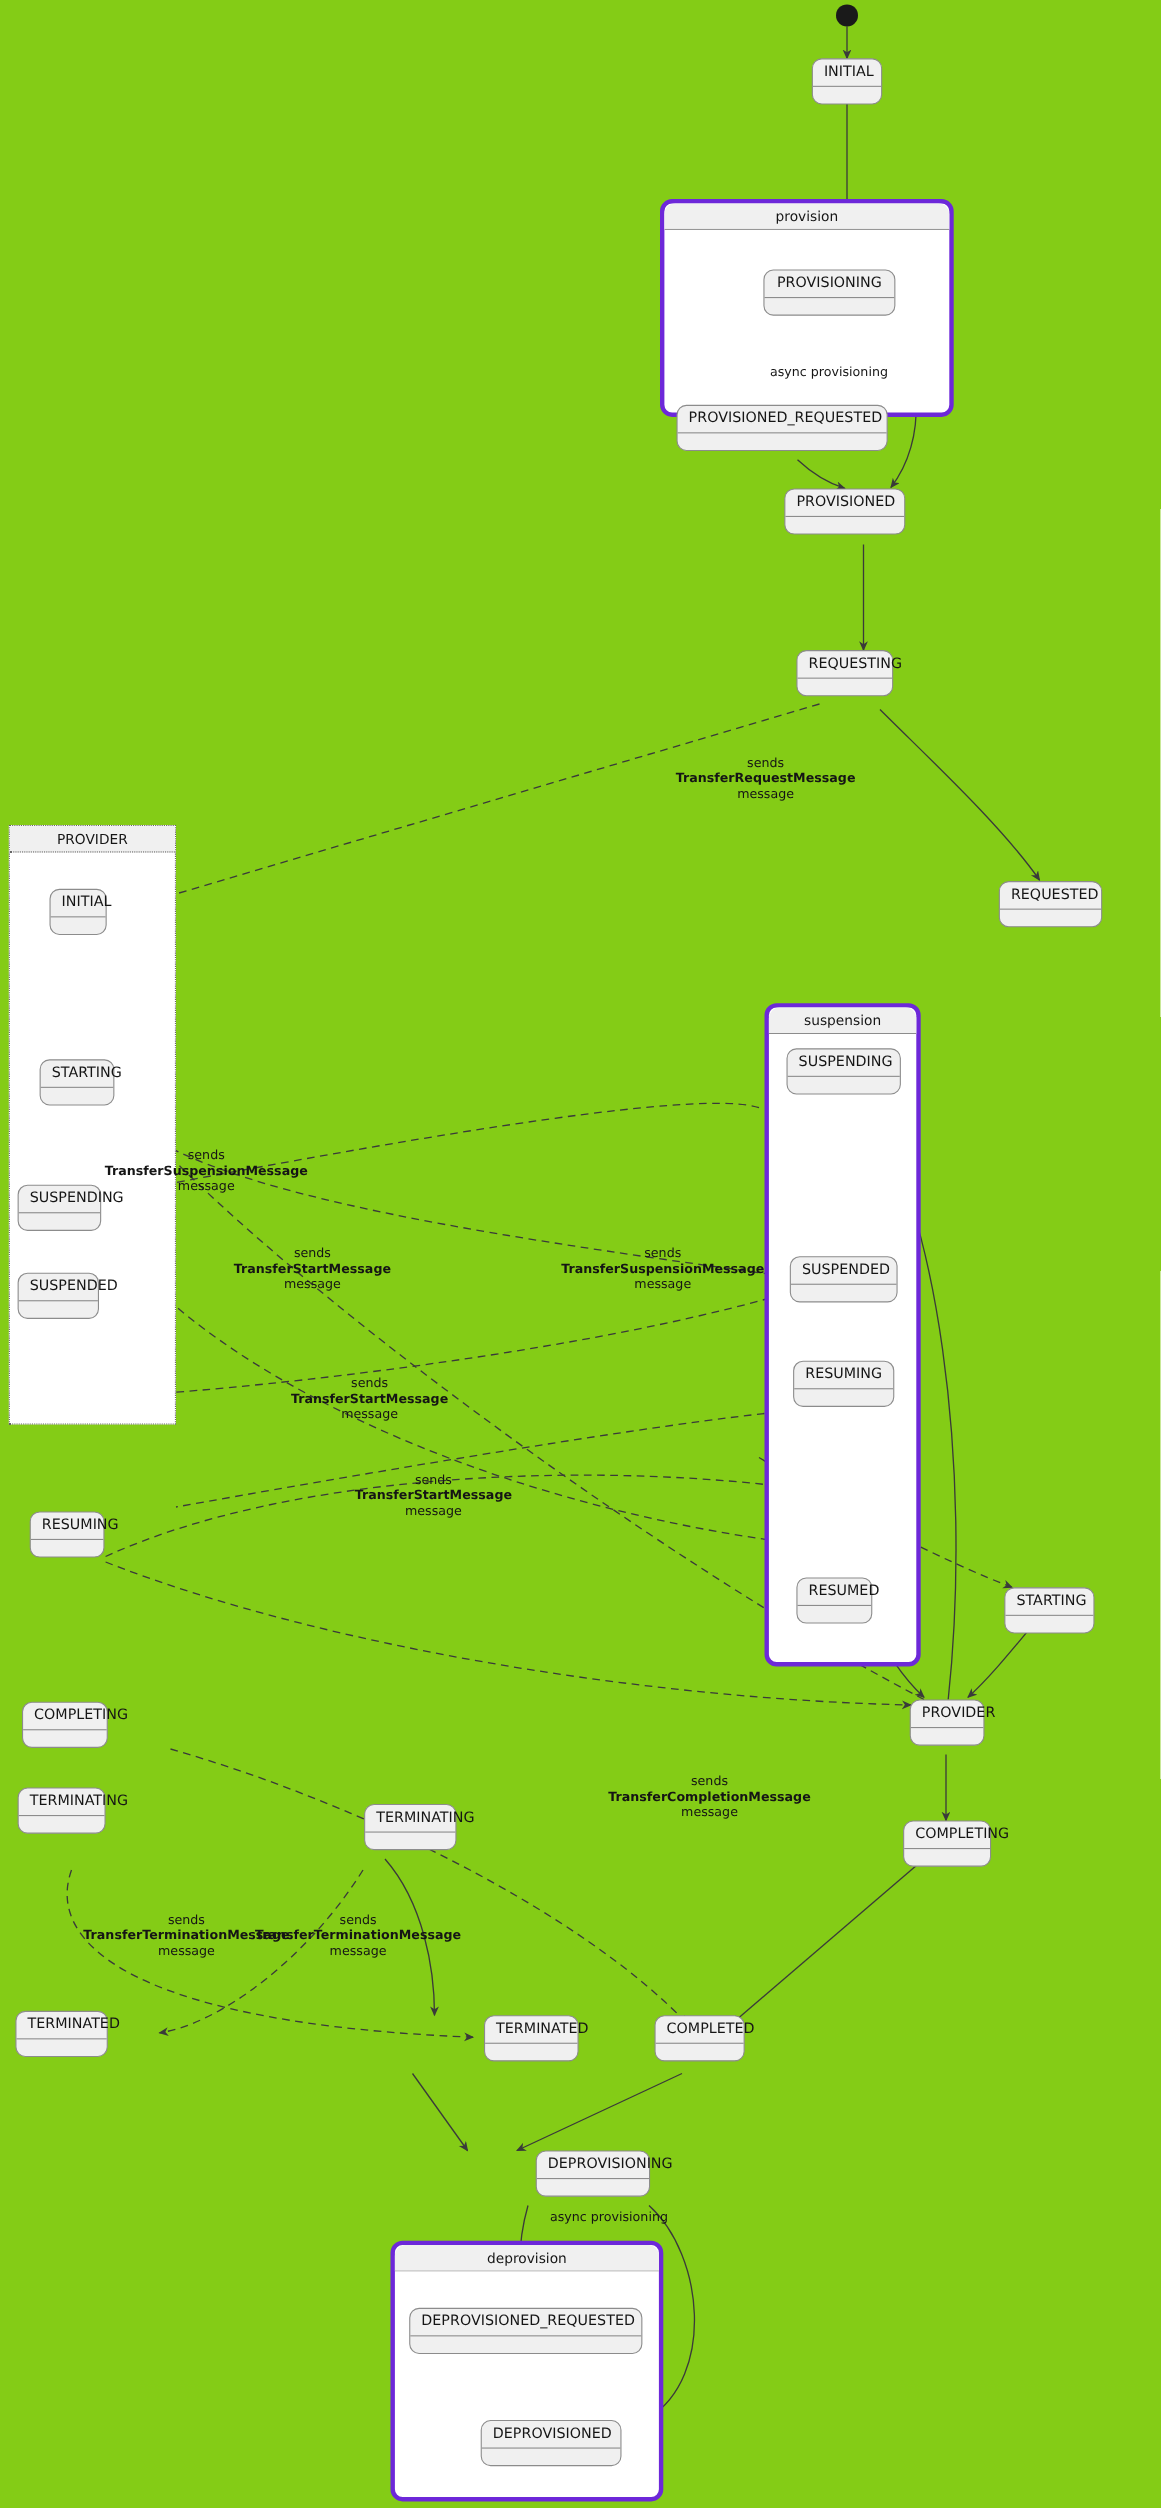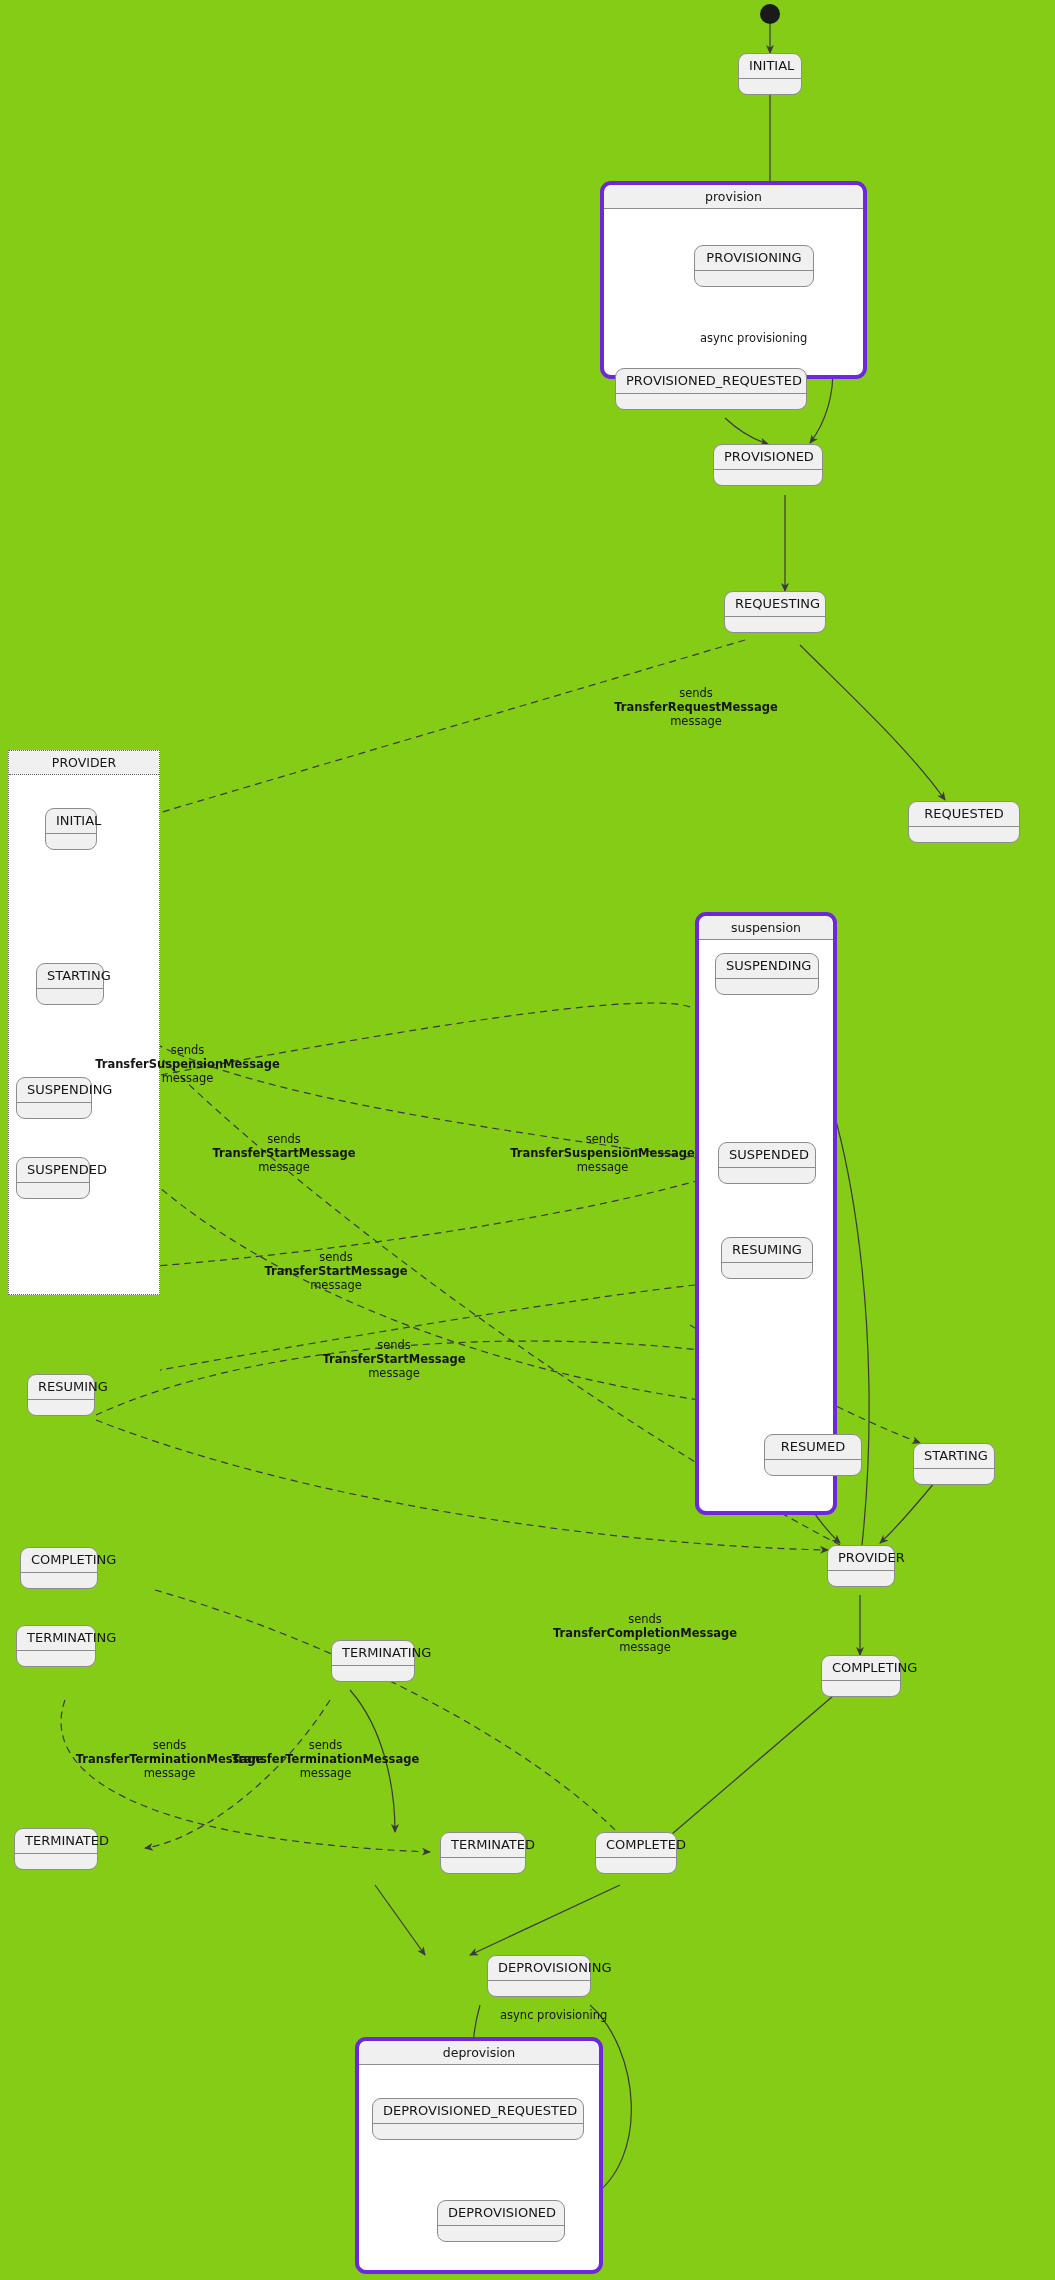--- a/index.html
+++ b/index.html
@@ -134,25 +134,25 @@
   <div class="state" style="left:615px;top:368px;width:192px;">
     <div class="title">PROVISIONED_REQUESTED</div>
     <div class="divider"></div>
   </div>
   <div class="state" style="left:713px;top:444px;width:110px;">
     <div class="title">PROVISIONED</div>
     <div class="divider"></div>
   </div>
   <div class="elbl" style="left:700px;top:331px;">async provisioning</div>
 
-  <div class="state" style="left:724px;top:591px;width:102px;">
+  <div class="state" style="left:724px;top:591px;width:88px;">
     <div class="title">REQUESTING</div>
     <div class="divider"></div>
   </div>
-  <div class="state" style="left:908px;top:801px;width:112px;">
+  <div class="state" style="left:908px;top:801px;width:94px;">
     <div class="title">REQUESTED</div>
     <div class="divider"></div>
   </div>
 
   <div class="lbl" style="left:576px;top:686px;width:240px;">
     <div>sends</div>
     <div><b>TransferRequestMessage</b></div>
     <div>message</div>
   </div>
 
@@ -200,21 +200,21 @@
     <div class="divider"></div>
   </div>
   <div class="state" style="left:718px;top:1142px;width:98px;">
     <div class="title">SUSPENDED</div>
     <div class="divider"></div>
   </div>
   <div class="state" style="left:721px;top:1237px;width:92px;">
     <div class="title">RESUMING</div>
     <div class="divider"></div>
   </div>
-  <div class="state" style="left:724px;top:1434px;width:98px;margin-left:40px;">
+  <div class="state" style="left:724px;top:1434px;width:69px;">
     <div class="title">RESUMED</div>
     <div class="divider"></div>
   </div>
 
   <div class="state" style="left:913px;top:1443px;width:82px;">
     <div class="title">STARTING</div>
     <div class="divider"></div>
   </div>
   <div class="state" style="left:827px;top:1545px;width:68px;">
     <div class="title">PROVIDER</div>

